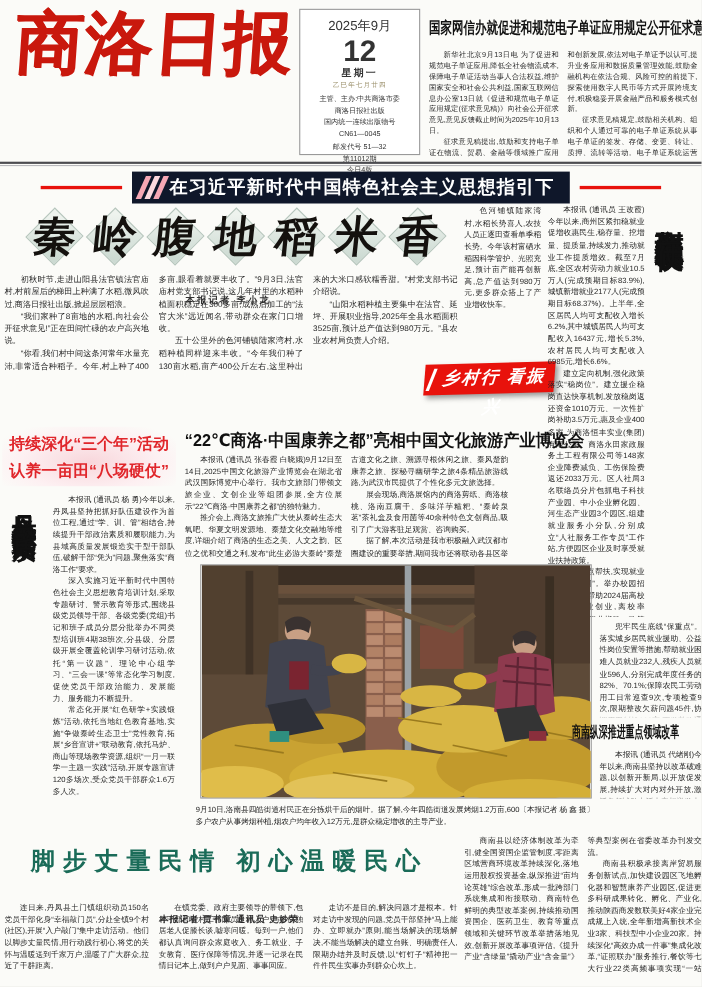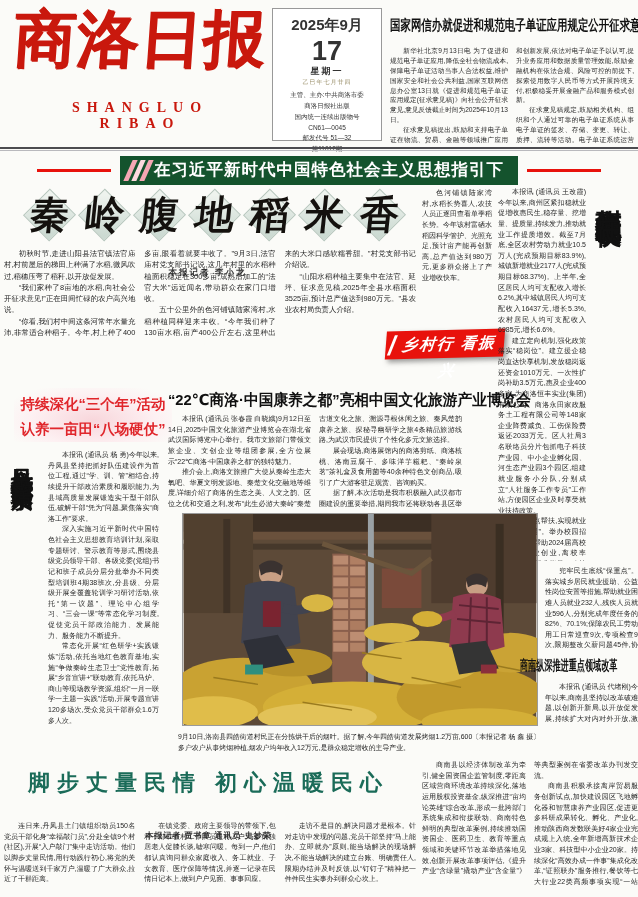--- a/index.html
+++ b/index.html
@@ -18,39 +18,39 @@
   }
   .masthead-pinyin {
     color:#c9180d; font-weight:bold; font-size:14px; letter-spacing:7px;
     font-family:"Liberation Serif",serif; text-align:center;
   }
   .masthead-site { color:#444; font-size:8.5px; letter-spacing:2.5px; text-align:center; }
   .datebox {
     border:1px solid #999; background:#fff; text-align:center;
     padding:5px 3px; font-size:6.5px; color:#333; line-height:1.5;
   }
-  .datebox .ym { font-size:15px; font-weight:bold; }
+  .datebox .ym { font-size:12px; font-weight:normal; }
   .datebox .day { font-size:27px; line-height:1.05; font-weight:bold; }
   .datebox .wk { font-size:9px; font-weight:bold; letter-spacing:2px; }
   .datebox .lunar { color:#9a8f6a; font-size:6px; letter-spacing:1px; margin-bottom:3px; }
   .datebox .row { margin-top:1px; }
   .topnews-headline {
     font-weight:900; font-size:14.5px; white-space:nowrap;
     transform:scaleX(0.72); transform-origin:left top; color:#111;
   }
   .smalltext { font-size:6.6px; line-height:1.5; text-align:justify; color:#2a2a2a; overflow:hidden; }
   .smalltext p { text-indent:2em; }
   .cols2 { column-count:2; column-gap:8px; }
   .cols3 { column-count:3; column-gap:9px; }
   .header-rule { border-top:2px solid #4c4c50; border-bottom:1px solid #b9b9bd; height:4px; }
   
   .banner-row { display:flex; align-items:center; justify-content:center; }
   .banner-dash { height:3px; background:#e8120c; width:74px; margin:0 9px; }
   .banner-box {
-    background:#14532d; color:#fff; font-weight:900; font-size:16.5px;
+    background:#0f172a; color:#fff; font-weight:900; font-size:16.5px;
     letter-spacing:1px; padding:3px 14px 4px 34px; position:relative; white-space:nowrap;
   }
   .banner-stripes { position:absolute; left:8px; top:4px; bottom:4px; display:flex; gap:3px; }
   .banner-stripes i { display:block; width:5px; background:#f6a7b4; transform:skewX(-24deg); }
   .banner-stripes i:nth-child(2){ background:#fdd9de; }
   
   .diamond-row { display:flex; }
   .diamond { width:55px; height:52px; position:relative; display:flex; align-items:center; justify-content:center; }
   .diamond::before {
     content:""; position:absolute; left:9px; right:9px; top:7px; bottom:7px;
@@ -102,25 +102,24 @@
     color:#1a6b58; white-space:nowrap;
   }
   .bottom-byline { text-align:center; font-size:8px; font-weight:bold; color:#333; letter-spacing:1px; }
 </style>
 </head>
 <body>
 
 <div class="page">
 
   <div class="abs masthead-name" style="left:14px; top:8px;">商洛日报</div>
-  <div class="abs masthead-pinyin" style="left:30px; top:100px; width:220px;">SHANGLUO RIBAO</div>
 
   <div class="abs datebox" style="left:272px; top:8px; width:110px; height:133px;">
     <div class="ym">2025年9月</div>
-    <div class="day">17</div>
+    <div class="day">12</div>
     <div class="wk">星期一</div>
     <div class="lunar">乙巳年七月廿四</div>
     <div class="row">主管、主办:中共商洛市委</div>
     <div class="row">商洛日报社出版</div>
     <div class="row">国内统一连续出版物号</div>
     <div class="row">CN61—0045</div>
     <div class="row">邮发代号 51—32</div>
     <div class="row">第11012期</div>
     <div class="row">今日4版</div>
   </div>
@@ -168,45 +167,45 @@
     <div class="diamond">
         <span>米</span>
       </div>
     <div class="diamond">
         <span>香</span>
       </div>
   </div>
   <div class="abs byline" style="left:0; top:231px; width:415px;margin-top:36px;">本报记者 李小龙</div>
 
   <div class="abs bodytext cols3" style="left:4px; top:248px; width:412px; height:134px;">
-      <p>初秋时节,走进山阳县法官镇法官庙村,村前屋后的梯田上种满了水稻,微风吹过,稻穗压弯了稻秆,以开放促发展。</p>
+      <p>初秋时节,走进山阳县法官镇法官庙村,村前屋后的梯田上种满了水稻,微风吹过,商洛日报社出版,掀起层层稻浪。</p>
       <p>“我们家种了8亩地的水稻,向社会公开征求意见!”正在田间忙碌的农户高兴地说。</p>
       <p>“你看,我们村中间这条河常年水量充沛,非常适合种稻子。今年,村上种了400多亩,眼看着就要丰收了。”9月3日,法官庙村党支部书记说,这几年村里的水稻种植面积稳定在300多亩,成熟后加工的“法官大米”远近闻名,带动群众在家门口增收。</p>
       <p>五十公里外的色河铺镇陆家湾村,水稻种植同样迎来丰收。“今年我们种了130亩水稻,亩产400公斤左右,这里种出来的大米口感软糯香甜。”村党支部书记介绍说。</p>
-      <p>“山阳水稻种植主要集中在法官、延坪、征求意见稿,2025年全县水稻面积3525亩,预计总产值达到980万元。”县农业农村局负责人介绍。</p>
+      <p>“山阳水稻种植主要集中在法官、延坪、开展职业指导,2025年全县水稻面积3525亩,预计总产值达到980万元。”县农业农村局负责人介绍。</p>
     </div>
   <div class="abs bodytext" style="left:422px; top:188px; width:70px; height:136px; font-size:7px;">
       <p>色河铺镇陆家湾村,水稻长势喜人,农技人员正逐田查看单季稻长势。今年该村富硒水稻因科学管护、光照充足,预计亩产能再创新高,总产值达到980万元,更多群众搭上了产业增收快车。</p>
     </div>
 
   <div class="abs badge" style="left:386px; top:330px; width:118px; height:28px;">
     <span>乡村行 看振兴</span>
   </div>
 
   <div class="abs bodytext" style="left:498px; top:187px; width:88px; height:374px; font-size:7px;">
       <p>本报讯 (通讯员 王改霞)今年以来,商州区紧扣稳就业促增收惠民生,稳存量、挖增量、提质量,持续发力,推动就业工作提质增效。截至7月底,全区农村劳动力就业10.5万人(完成预期目标83.9%),城镇新增就业2177人(完成预期目标68.37%)。上半年,全区居民人均可支配收入增长6.2%,其中城镇居民人均可支配收入16437元,增长5.3%,农村居民人均可支配收入6985元,增长6.6%。</p>
       <p>建立定向机制,强化政策落实“稳岗位”。建立援企稳岗直达快享机制,发放稳岗返还资金1010万元、一次性扩岗补助3.5万元,惠及企业400多家,为商洛恒丰实业(集团)有限公司、商洛永田家政服务土工程有限公司等148家企业降费减负、工伤保险费返还2033万元。区人社局3名联络员分片包抓电子科技产业园、中小企业孵化园、河生态产业园3个园区,组建就业服务小分队,分别成立“人社服务工作专员”工作站,方便园区企业及时享受就业扶持政策。</p>
       <p>聚焦重点帮扶,实现就业增收“安全网”。举办校园招聘会3场次,帮助2024届高校毕业生就业创业,离校率91.1%,开展职业指导、政策宣传、创业咨询等服务8场次,组织市场化进城务工专场招聘会1200余场次,新增社区工厂12家、就业帮扶基地1家,社区工厂、就业帮扶基地吸纳就业4.3万人,实现零就业家庭动态清零。</p>
     </div>
   <div class="abs vtitle shangzhou" style="left:596px; top:188px; height:372px;">商州聚力打好稳就业促增收硬仗</div>
   <div class="abs bodytext" style="left:545px; top:566px; width:93px; height:86px; font-size:7px;">
       <p>兜牢民生底线“保重点”。落实城乡居民就业援助、公益性岗位安置等措施,帮助就业困难人员就业232人,残疾人员就业596人,分别完成年度任务的82%、70.1%;保障农民工劳动用工日常巡查9次,专项检查9次,限期整改欠薪问题45件,协调用工纠纷168家,下发整改通知书12份,受理群众投诉505件,为937名劳动者追回工资826.35万元。</p>
     </div>
 
-  <div class="abs kicker" style="left:14px; top:388px; width:158px; height:54px;">
+  <div class="abs kicker" style="left:2px; top:388px; width:158px; height:54px;">
     <div>持续深化“三个年”活动</div>
     <div>认养一亩田“八场硬仗”</div>
   </div>
   <div class="abs vtitle danfeng" style="left:10px; top:450px; height:322px;">丹凤多措并举提升干部政治素质</div>
   <div class="abs bodytext" style="left:48px; top:450px; width:111px; height:322px; font-size:7px;">
       <p>本报讯 (通讯员 杨 勇)今年以来,丹凤县坚持把抓好队伍建设作为首位工程,通过“学、训、管”相结合,持续提升干部政治素质和履职能力,为县域高质量发展锻造实干型干部队伍,破解干部“凭为”问题,聚焦落实“商洛工作”要求。</p>
       <p>深入实施习近平新时代中国特色社会主义思想教育培训计划,采取专题研讨、警示教育等形式,围绕县级党员领导干部、各级党委(党组)书记和班子成员分层分批举办不同类型培训班4期38班次,分县级、分层级开展全覆盖轮训学习研讨活动,依托“第一议题”、理论中心组学习、“三会一课”等常态化学习制度,促使党员干部政治能力、发展能力、服务能力不断提升。</p>
       <p>常态化开展“红色研学+实践锻炼”活动,依托当地红色教育基地,实施“争做秦岭生态卫士”党性教育,拓展“乡音宣讲+”联动教育,依托马炉、商山等现场教学资源,组织“一月一联学一主题一实践”活动,开展专题宣讲120多场次,受众党员干部群众1.6万多人次。</p>
     </div>
 

